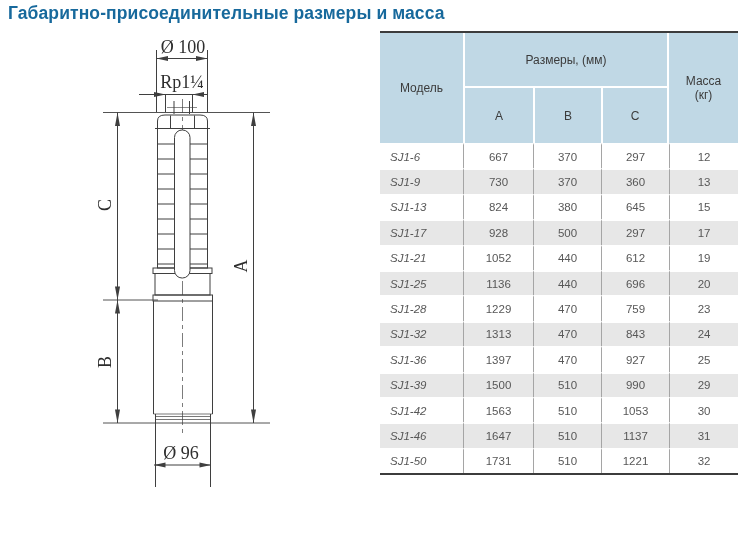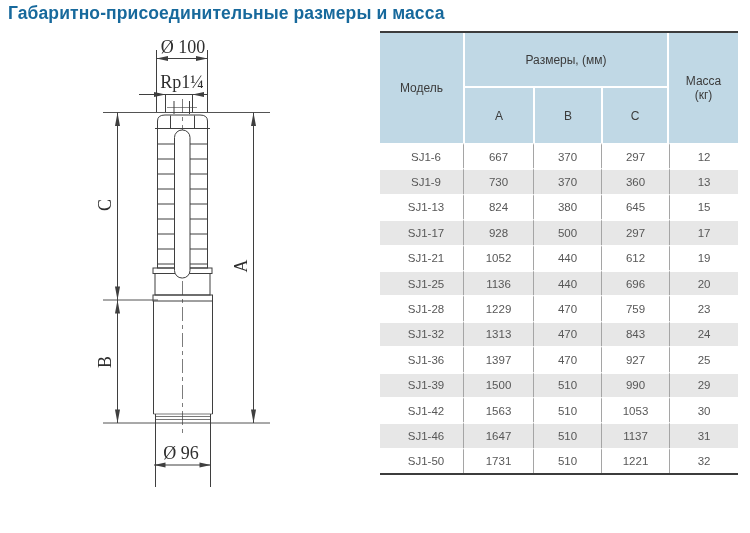--- a/index.html
+++ b/index.html
@@ -14,21 +14,21 @@
   th{background:#c0d8e5;font-weight:normal;color:#3b3b3b;font-size:12px;padding:16px;}
   th.h-dims{border-left:2.5px solid #fff;border-right:2.5px solid #fff;
             border-bottom:2.5px solid #fff;height:21px;}
   tr.subhead th{height:23px;}
   th.sub-a,th.sub-b,th.sub-c{border-left:2.5px solid #fff;}
   th.sub-c{border-right:2.5px solid #fff;}
   tbody td{height:21.4px;font-size:11.5px;color:#575757;text-align:center;
            border-top:2px solid #fff;background:#fff;}
   tbody td:not(:first-child){border-left:1px solid #a5a5a5;}
   tbody tr.alt td{background:#e7e7e7;}
-  tbody td.model{text-align:center;padding-left:10px;}
+  tbody td.model{text-align:left;padding-left:10px;font-style:italic;}
   
   .diagram{position:absolute;left:0;top:0;width:380px;height:533px;}
   text{font-family:"Liberation Serif",serif;font-size:18px;fill:#2e2e2e;}
 </style>
 </head>
 <body>
 
 <div class="page">
 
   <div class="title">Габаритно-присоединительные размеры и масса</div>

